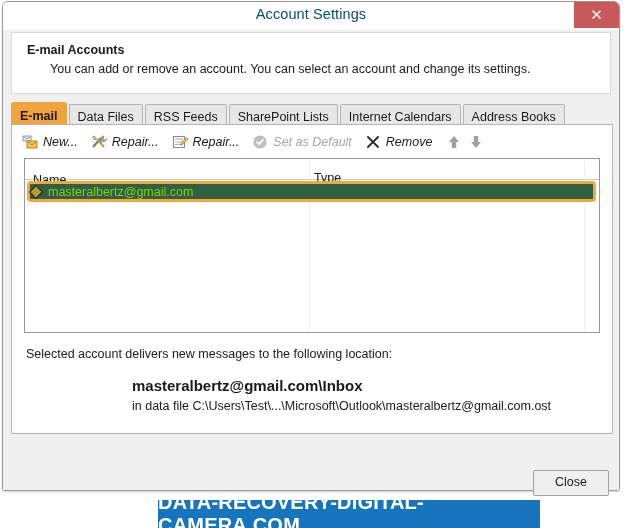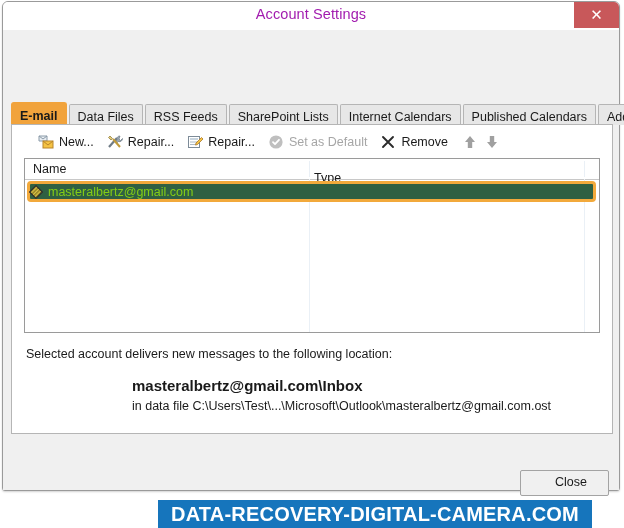--- a/index.html
+++ b/index.html
@@ -34,21 +34,21 @@
     position: relative;
     height: 28px;
     background: #ffffff;
     border-radius: 5px 5px 0 0;
   }
   .title-text {
     position: absolute;
     left: 0; right: 0; top: 4px;
     text-align: center;
     font-size: 14.5px;
-    color: #a21caf;
+    color: #0c4a6e;
     letter-spacing: .1px;
   }
   .close-btn {
     position: absolute;
     right: 0px;
     top: 0px;
     width: 45px;
     height: 26px;
     background: #c8585a;
     border-radius: 0 5px 0 0;
@@ -135,22 +135,23 @@
   }
 
   
   .toolbar {
     position: absolute;
     left: 0; top: 0;
     width: 100%;
     height: 33px;
     display: flex;
     align-items: center;
-    padding-left: 26px;
-    box-sizing: border-box;
+    padding-left: 10px;
+    box-sizing: border-box;
+    font-style: italic;
   }
   .tb-item {
     display: flex;
     align-items: center;
     margin-right: 13px;
     font-size: 12.5px;
     color: #1a1a1a;
     cursor: pointer;
     white-space: nowrap;
   }
@@ -184,21 +185,21 @@
     box-sizing: border-box;
   }
   .list-header {
     position: relative;
     height: 20px;
     background: #ffffff;
     border-bottom: 1px solid #c8c8c8;
   }
   .col-name {
     position: absolute;
-    left: 8px; top: 3px;
+    left: 8px; top: 14px;
     font-size: 12.5px;
     color: #1a1a1a;
   }
   .col-type {
     position: absolute;
     left: 289px; top: 12px;
     font-size: 12.5px;
     color: #1a1a1a;
   }
   .col-divider {
@@ -294,29 +295,28 @@
     height: 24px;
     background: #f0f0f0;
     border: 1px solid #a3a3a3;
     border-radius: 2px;
     font-size: 12.5px;
     color: #1a1a1a;
     line-height: 22px;
     text-align: center;
     cursor: pointer;
     font-family: "Liberation Sans", sans-serif;
-    padding-left: 13px;
   }
 
   
   .watermark {
     position: absolute;
     left: 158px;
     top: 500px;
-    width: 434px;
+    width: 382px;
     height: 28px;
     background: #1675bc;
     color: #ffffff;
     font-size: 20px;
     font-weight: bold;
     letter-spacing: 0.2px;
     display: flex;
     align-items: center;
     justify-content: center;
     font-family: "Liberation Sans", sans-serif;
@@ -325,28 +325,31 @@
 </head>
 <body>
 
 <div class="dialog">
 
   <div class="titlebar">
     <div class="title-text">Account Settings</div>
     <div class="close-btn">✕</div>
   </div>
 
+  <div class="header-panel">
+    <div class="header-title">E-mail Accounts</div>
+    <div class="header-desc">You can add or remove an account. You can select an account and change its settings.</div>
+  </div>
 
   <div class="tabstrip">
     <div class="tab active">E-mail</div>
     <div class="tab">Data Files</div>
     <div class="tab">RSS Feeds</div>
     <div class="tab">SharePoint Lists</div>
     <div class="tab">Internet Calendars</div>
-    <div class="tab">Published Calendars</div>
     <div class="tab">Address Books</div>
   </div>
 
   <div class="tabbody">
 
     <div class="toolbar">
 
       <div class="tb-item">
         <span class="tb-icon">
           <svg width="16" height="16" viewBox="0 0 16 16">

